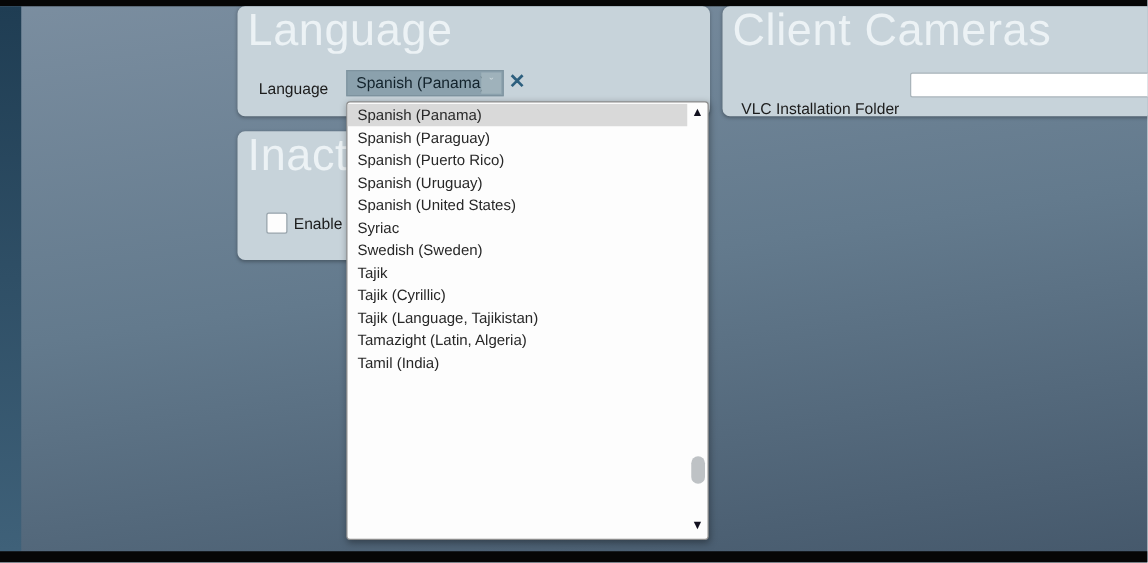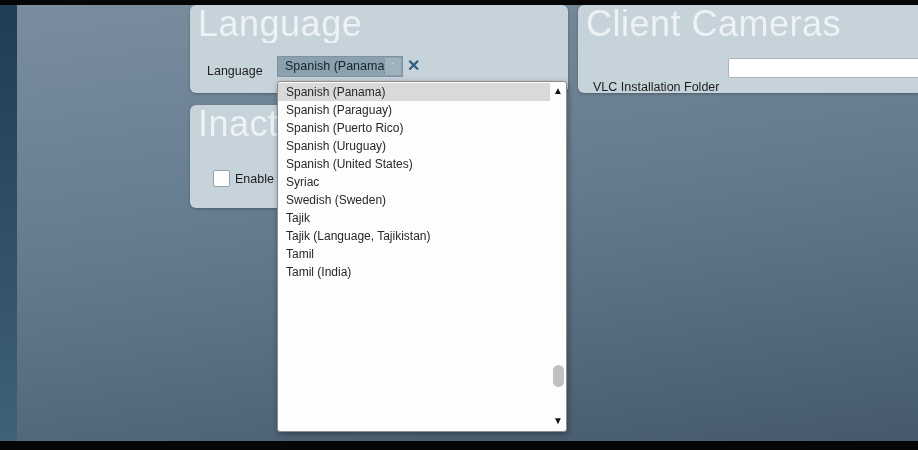--- a/index.html
+++ b/index.html
@@ -91,22 +91,23 @@
 <div id="dropdown">
   <div class="dd-list">
     <div class="dd-item selected">Spanish (Panama)</div>
   <div class="dd-item">Spanish (Paraguay)</div>
       <div class="dd-item">Spanish (Puerto Rico)</div>
       <div class="dd-item">Spanish (Uruguay)</div>
       <div class="dd-item">Spanish (United States)</div>
       <div class="dd-item">Syriac</div>
       <div class="dd-item">Swedish (Sweden)</div>
       <div class="dd-item">Tajik</div>
+      <div class="dd-item">Tajik (Cyrillic)</div>
       <div class="dd-item">Tajik (Language, Tajikistan)</div>
-      <div class="dd-item">Tamil</div>
+      <div class="dd-item">Tamazight (Latin, Algeria)</div>
       <div class="dd-item">Tamil (India)</div>
     </div>
   <div class="dd-scrollbar">
     <div class="scroll-arrow" id="scroll-up">▲</div>
     <div id="scroll-thumb"></div>
     <div class="scroll-arrow" id="scroll-down">▼</div>
   </div>
 </div>
 
 </body></html>

